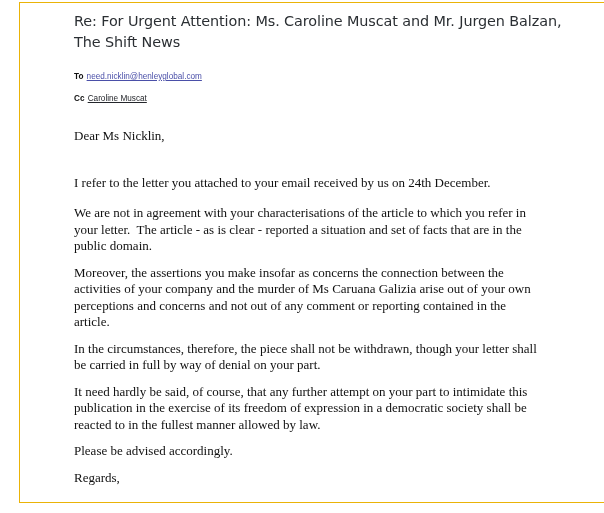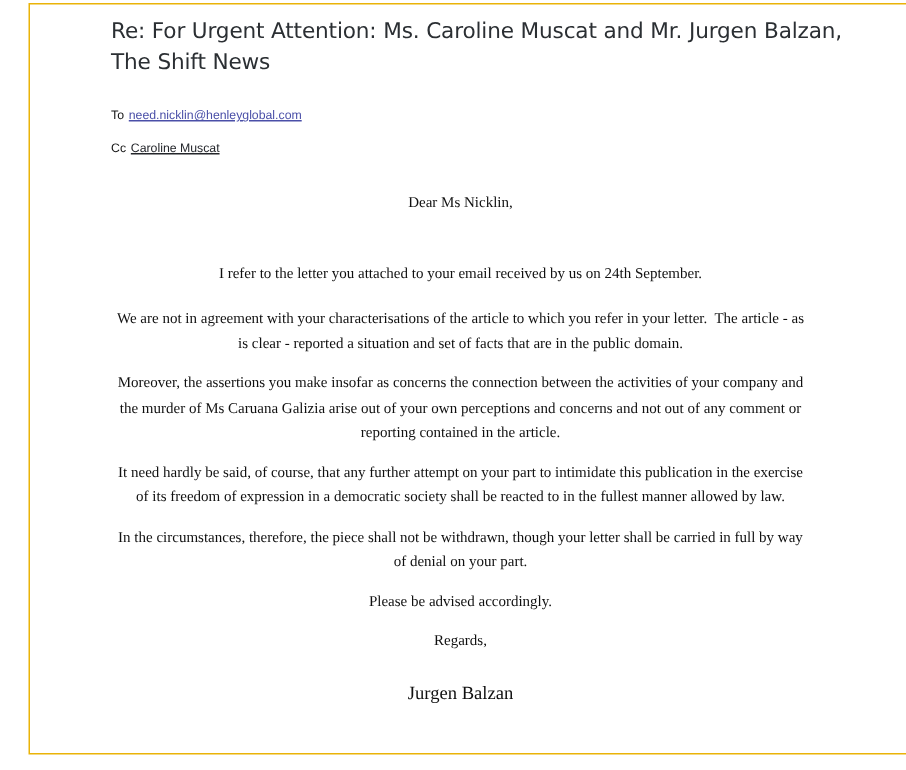--- a/index.html
+++ b/index.html
@@ -52,21 +52,21 @@
   }
   .rcpt-row {
     font-family: "Liberation Sans", "DejaVu Sans", sans-serif;
     font-size: 8.2px;
     line-height: 11px;
     color: #1a1a1a;
     margin-bottom: 11px;
     white-space: nowrap;
   }
   .rcpt-label {
-    font-weight: normal;
+    font-weight: bold;
     color: #111111;
     margin-right: 3px;
     letter-spacing: 0.1px;
     margin-top: 37px;
   }
   .rcpt-value {
     text-decoration: underline;
   }
   .rcpt-value.link-mail {
     color: #4a4fa8;
@@ -76,25 +76,25 @@
     text-align: center;
   }
 
   
   .body-block {
     margin-top: 24px;
     padding-right: 58px;
   }
   .para {
     font-family: "Liberation Serif", "DejaVu Serif", serif;
-    font-size: 10px;
+    font-size: 13px;
     line-height: 16.5px;
     color: #101010;
     margin: 0 0 14px 0;
-    text-align: center;
+    text-align: left;
     white-space: pre-wrap;
   }
   .para.greeting {
     margin-bottom: 30px;
   }
   .para.tight {
     margin-bottom: 10px;
   }
 
   
@@ -125,29 +125,29 @@
       <div class="rcpt-row">
         <span class="rcpt-label">Cc</span><span class="rcpt-value link-name">Caroline Muscat</span>
       </div>
 
     </div>
 
     <div class="body-block">
 
       <p class="para greeting">Dear Ms Nicklin,</p>
 
-      <p class="para">I refer to the letter you attached to your email received by us on 24th September.</p>
+      <p class="para">I refer to the letter you attached to your email received by us on 24th December.</p>
 
       <p class="para tight">We are not in agreement with your characterisations of the article to which you refer in your letter.  The article - as is clear - reported a situation and set of facts that are in the public domain.</p>
 
       <p class="para tight">Moreover, the assertions you make insofar as concerns the connection between the activities of your company and the murder of Ms Caruana Galizia arise out of your own perceptions and concerns and not out of any comment or reporting contained in the article.</p>
 
+      <p class="para tight">In the circumstances, therefore, the piece shall not be withdrawn, though your letter shall be carried in full by way of denial on your part.</p>
+
       <p class="para tight">It need hardly be said, of course, that any further attempt on your part to intimidate this publication in the exercise of its freedom of expression in a democratic society shall be reacted to in the fullest manner allowed by law.</p>
-
-      <p class="para tight">In the circumstances, therefore, the piece shall not be withdrawn, though your letter shall be carried in full by way of denial on your part.</p>
 
       <p class="para tight">Please be advised accordingly.</p>
 
       <p class="para tight">Regards,</p>
 
       <div class="signature">
         <span class="sig-line">Jurgen Balzan</span>
 
       </div>
 

